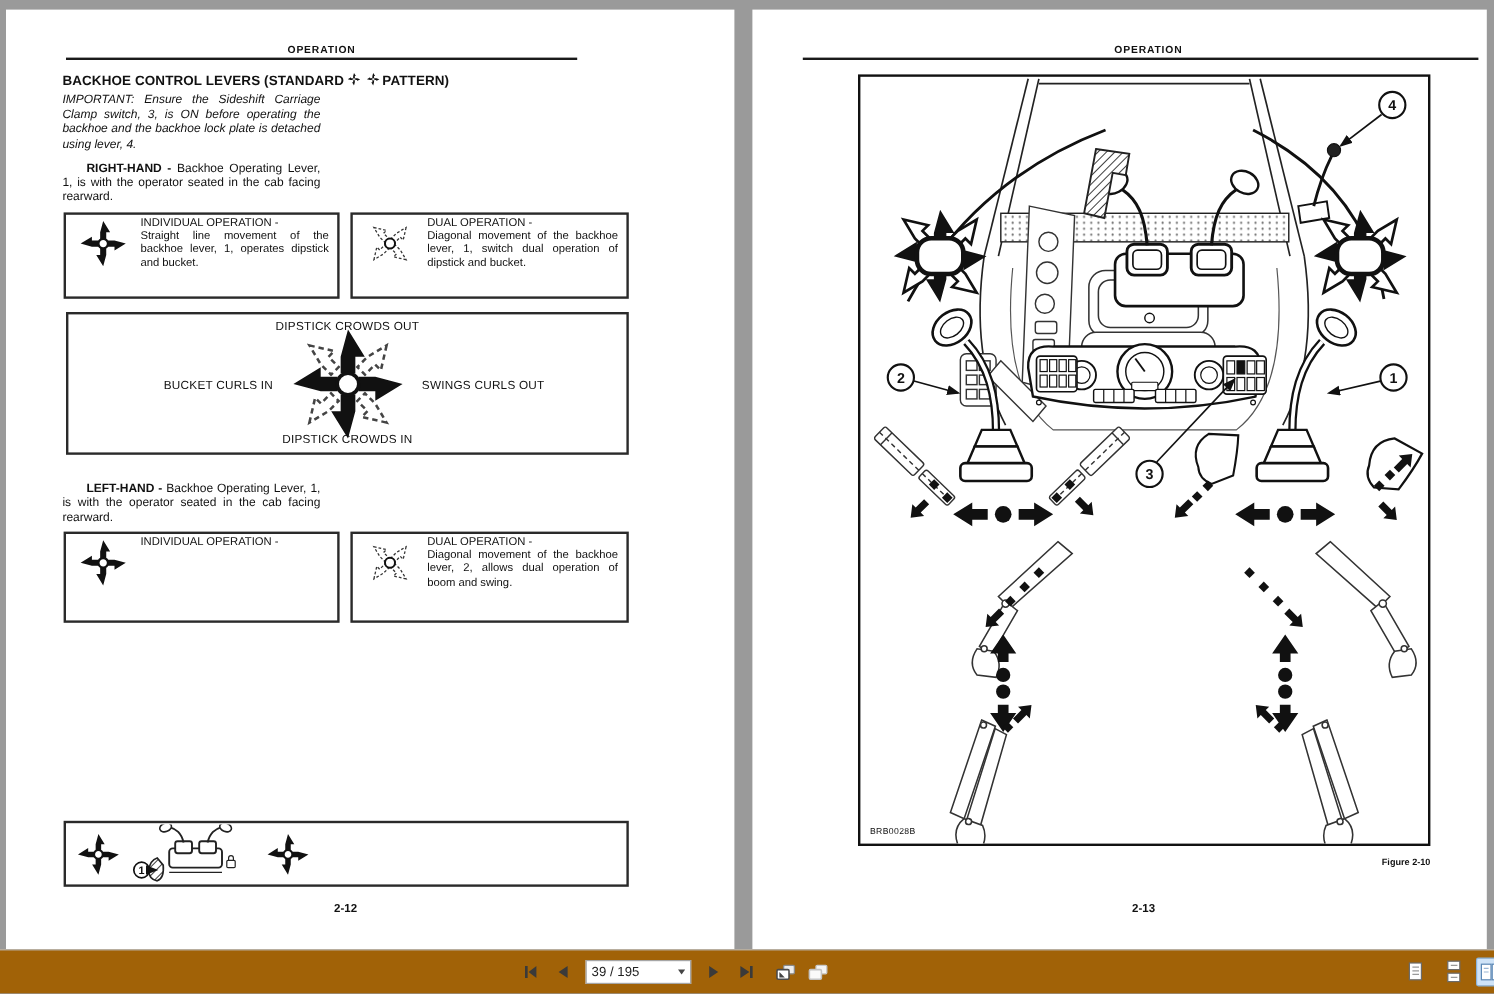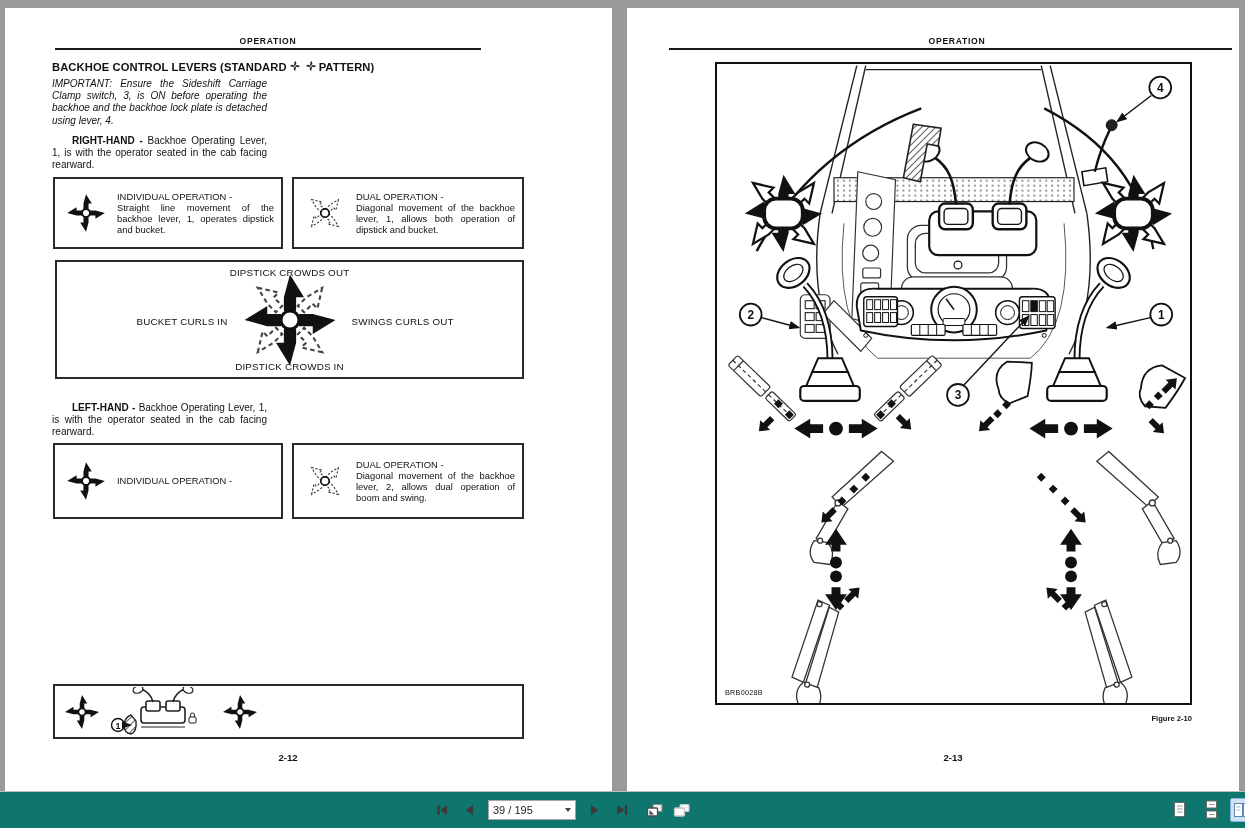--- a/index.html
+++ b/index.html
@@ -10,40 +10,40 @@
   .page { position:absolute; top:8px; height:783px; background:#fff; }
   #pageL { left:5px; width:607px; }
   #pageR { left:627px; width:612px; }
   .hdr { position:absolute; font-size:8.6px; letter-spacing:.7px; font-weight:bold; transform:translateX(-50%); }
   .hrule { position:absolute; height:0; border-top:2px solid #1a1a1a; }
   .title { position:absolute; font-size:11.2px; font-weight:bold; letter-spacing:.1px; white-space:nowrap; }
   .tcross { vertical-align:-1px; margin:0 2px; }
   .para { position:absolute; left:47px; width:215px; font-size:10px; line-height:12.2px; text-align:justify; }
   .para.i { font-style:italic; }
   .b { font-weight:bold;padding-left:20px; }
-  .opbox { position:absolute; border:2px solid #2a2a2a; display:flex; align-items:center; }
+  .opbox { position:absolute; border:2px solid #2a2a2a; display:flex; align-items:flex-start; }
   .opbox-icon { width:62px; display:flex; justify-content:center; flex:0 0 62px; }
   .opbox-text { flex:1; padding-right:7px; font-size:9.4px; line-height:11.2px; text-align:justify; }
   .bigbox { position:absolute; left:50px; width:469px; border:2px solid #2a2a2a; }
   .dlabel { position:absolute; font-size:9.8px; letter-spacing:.2px; white-space:nowrap; }
   .dlabel.top { top:5px; left:50%; transform:translateX(-50%); }
   .dlabel.bottom { bottom:5px; left:50%; transform:translateX(-50%);text-align:right; }
   .dlabel.left { right:calc(50% + 62px); }
   .dlabel.right { left:calc(50% + 62px); }
   .bigicon { position:absolute; left:50%; top:50%; transform:translate(-50%,-50%); }
   .featherbox { position:absolute; left:48px; top:676px; width:471px; height:55px; border:2px solid #2a2a2a;
     display:flex; align-items:center; gap:8px; padding-left:8px; }
   .feather-text { width:258px; font-size:9.2px; line-height:11px; text-align:justify; }
   .pagenum { position:absolute; font-size:9.6px; font-weight:bold; transform:translateX(-50%); }
   .figbox { position:absolute; left:88px; top:54px; width:477px; height:643px; border:2px solid #111; }
   .figcode { position:absolute; left:8px; bottom:6px; font-size:7.2px; letter-spacing:.3px; }
   .figcaption { position:absolute; right:47px; top:706px; font-size:7.6px; font-weight:bold;padding-left:20px; }
   svg text { font-family:"Liberation Sans", sans-serif; }
   
-  .statusbar { position:absolute; left:0; top:791px; width:1245px; height:37px; background:#0f766e;
+  .statusbar { position:absolute; left:0; top:791px; width:1245px; height:37px; background:#a16207;
     border-top:1px solid #bdbdbd; }
   .nav { position:absolute; left:430px; top:0; height:36px; display:flex; align-items:center; gap:3px; }
   .sbtn { width:24px; height:24px; display:flex; align-items:center; justify-content:center;
     background:transparent; border:1px solid transparent; border-radius:2px; cursor:pointer; }
   .page-field { width:88px; height:20px; border:1px solid #a6a6a6; background:#fff; font-size:11px;
     padding:0 4px; font-family:"Liberation Sans", sans-serif; color:#222; }
   .field-wrap { position:relative; display:flex; align-items:center; margin:0 4px; }
   .caret { position:absolute; right:5px; width:0; height:0; border-left:3.5px solid transparent;
     border-right:3.5px solid transparent; border-top:4.5px solid #444; cursor:pointer; }
   .viewmodes { position:absolute; right:-10px; top:0; height:36px; display:flex; align-items:center; gap:7px; }
@@ -180,21 +180,21 @@
         </div>
       </div>
       <div class="opbox" style="left:287px; top:169px; width:232px; height:72px;">
         <div class="opbox-icon">
           <svg width="44" height="48" viewBox="-29 -30 58 60">
               <use href="#cross-dashed"></use>
             </svg>
         </div>
         <div class="opbox-text">
           <div>DUAL OPERATION -</div>
-          <div>Diagonal movement of the backhoe lever, 1, allows both operation of dipstick and bucket.</div>
+          <div>Diagonal movement of the backhoe lever, 1, switch dual operation of dipstick and bucket.</div>
         </div>
       </div>
 
       <div class="bigbox" style="top:252px; height:119px;">
         <div class="dlabel top">DIPSTICK CROWDS OUT</div>
         <div class="dlabel left" style="top:54px;">BUCKET CURLS IN</div>
         <svg class="bigicon" width="104" height="104" viewBox="-52 -52 104 104">
             <use href="#cross-combo"></use>
           </svg>
         <div class="dlabel right" style="top:54px;">SWINGS CURLS OUT</div>

